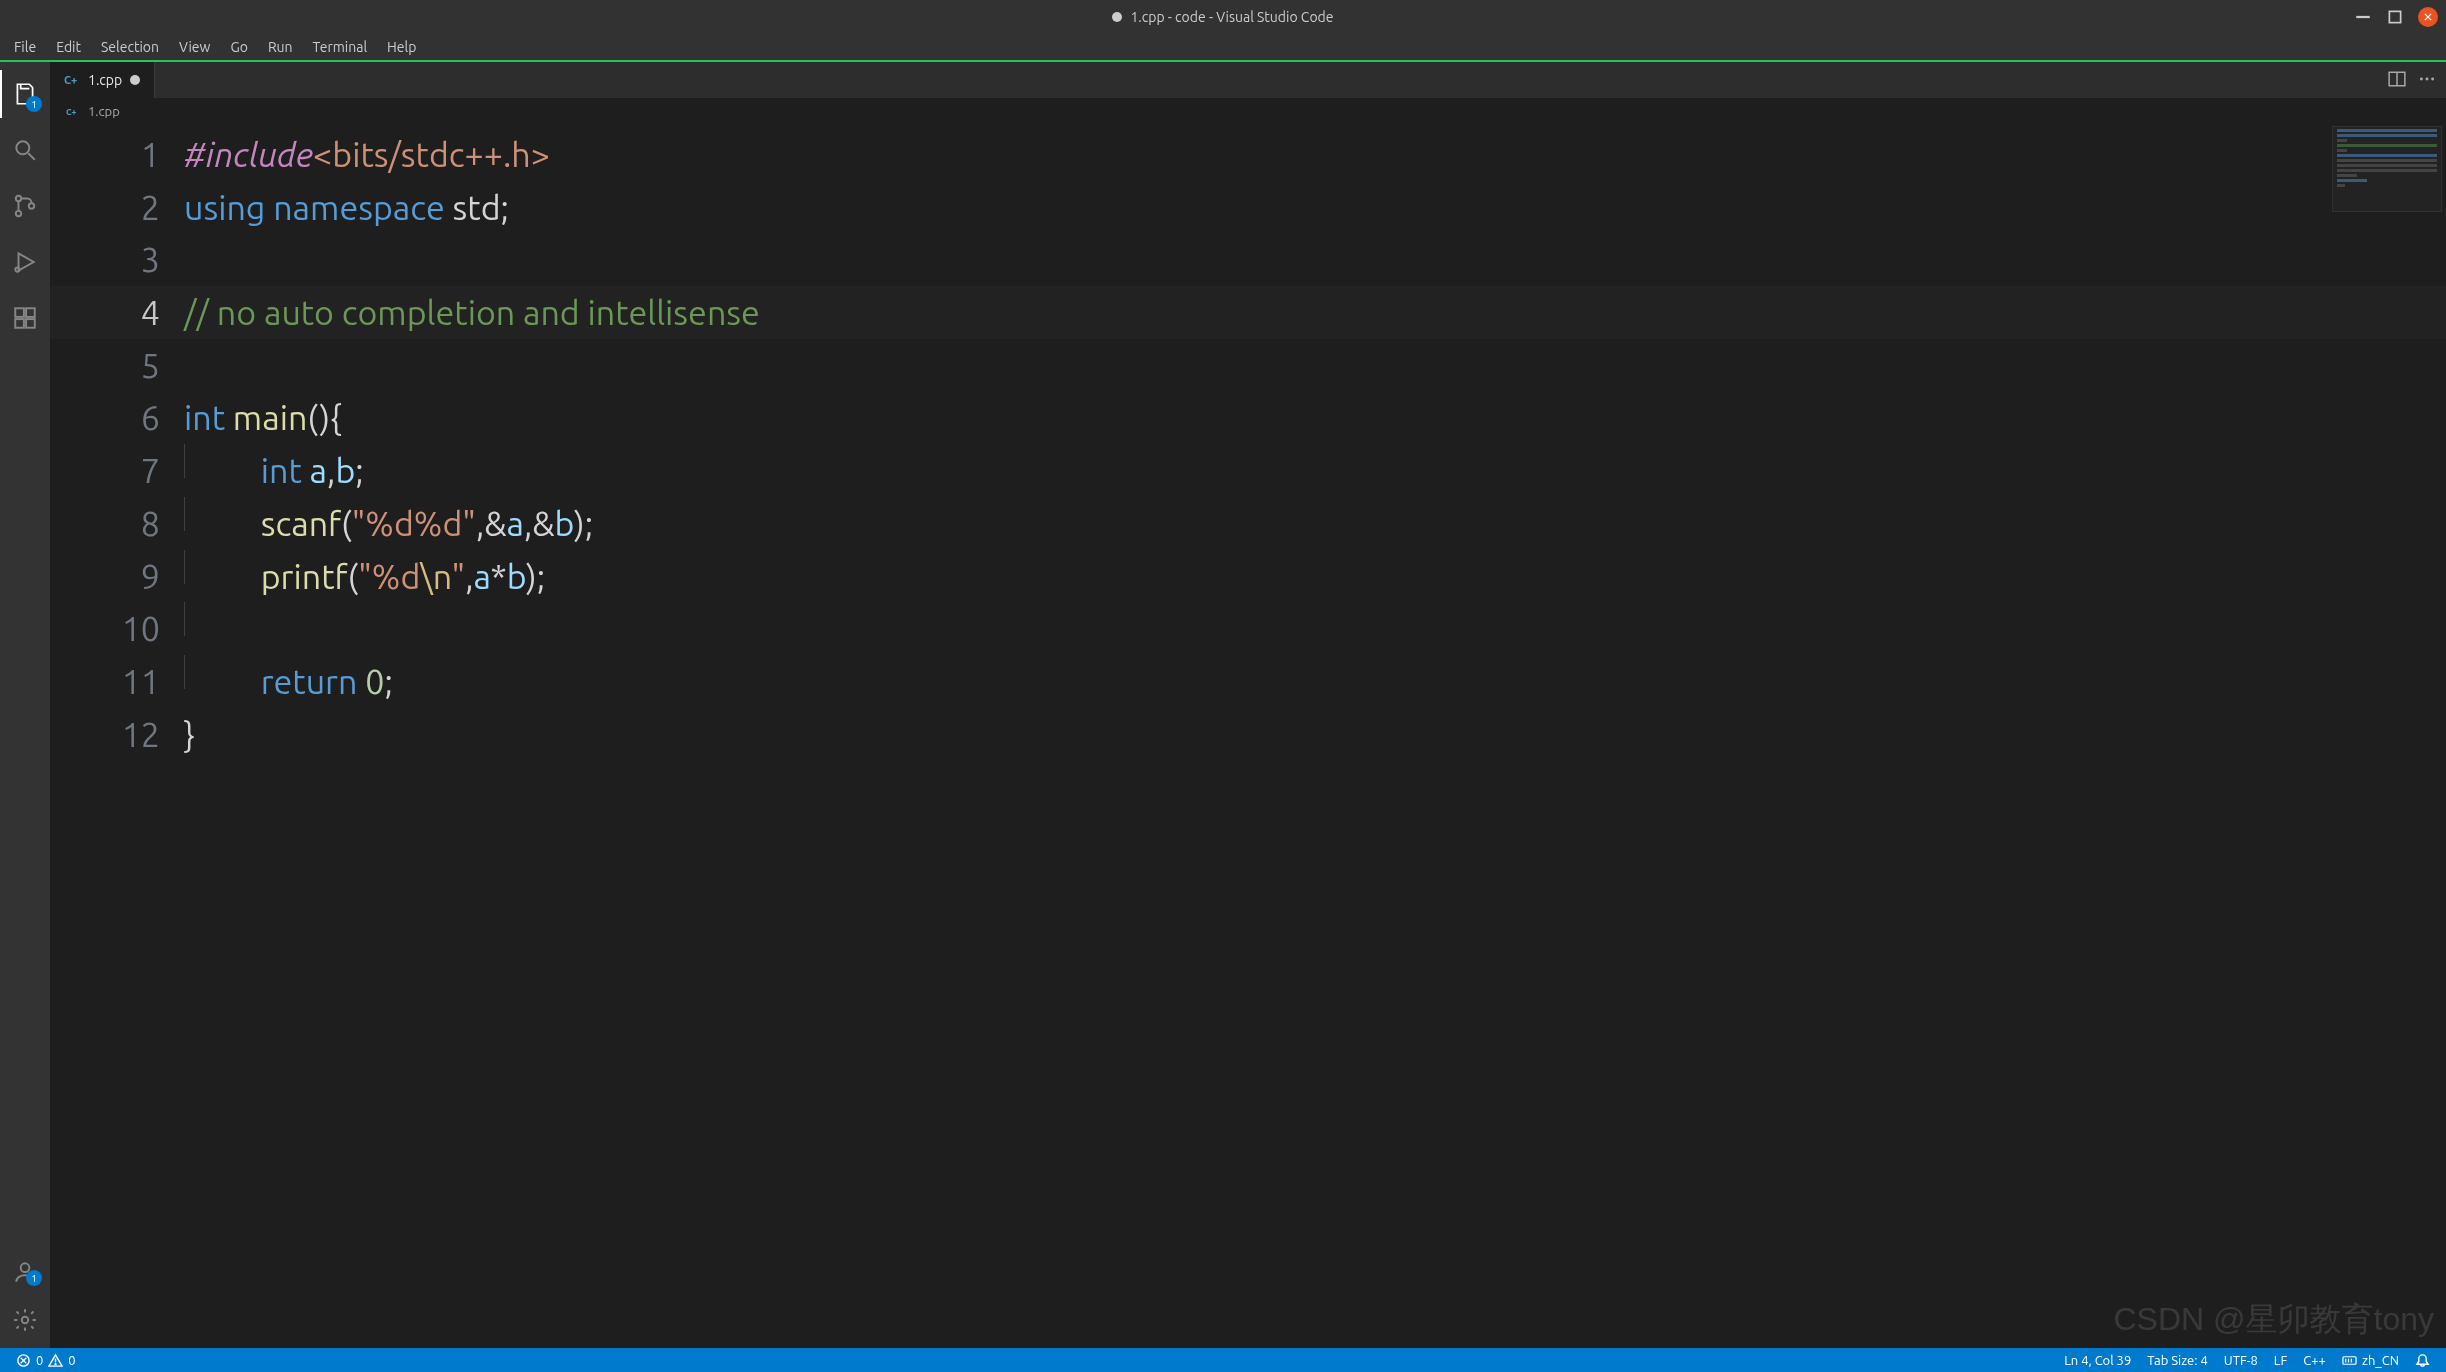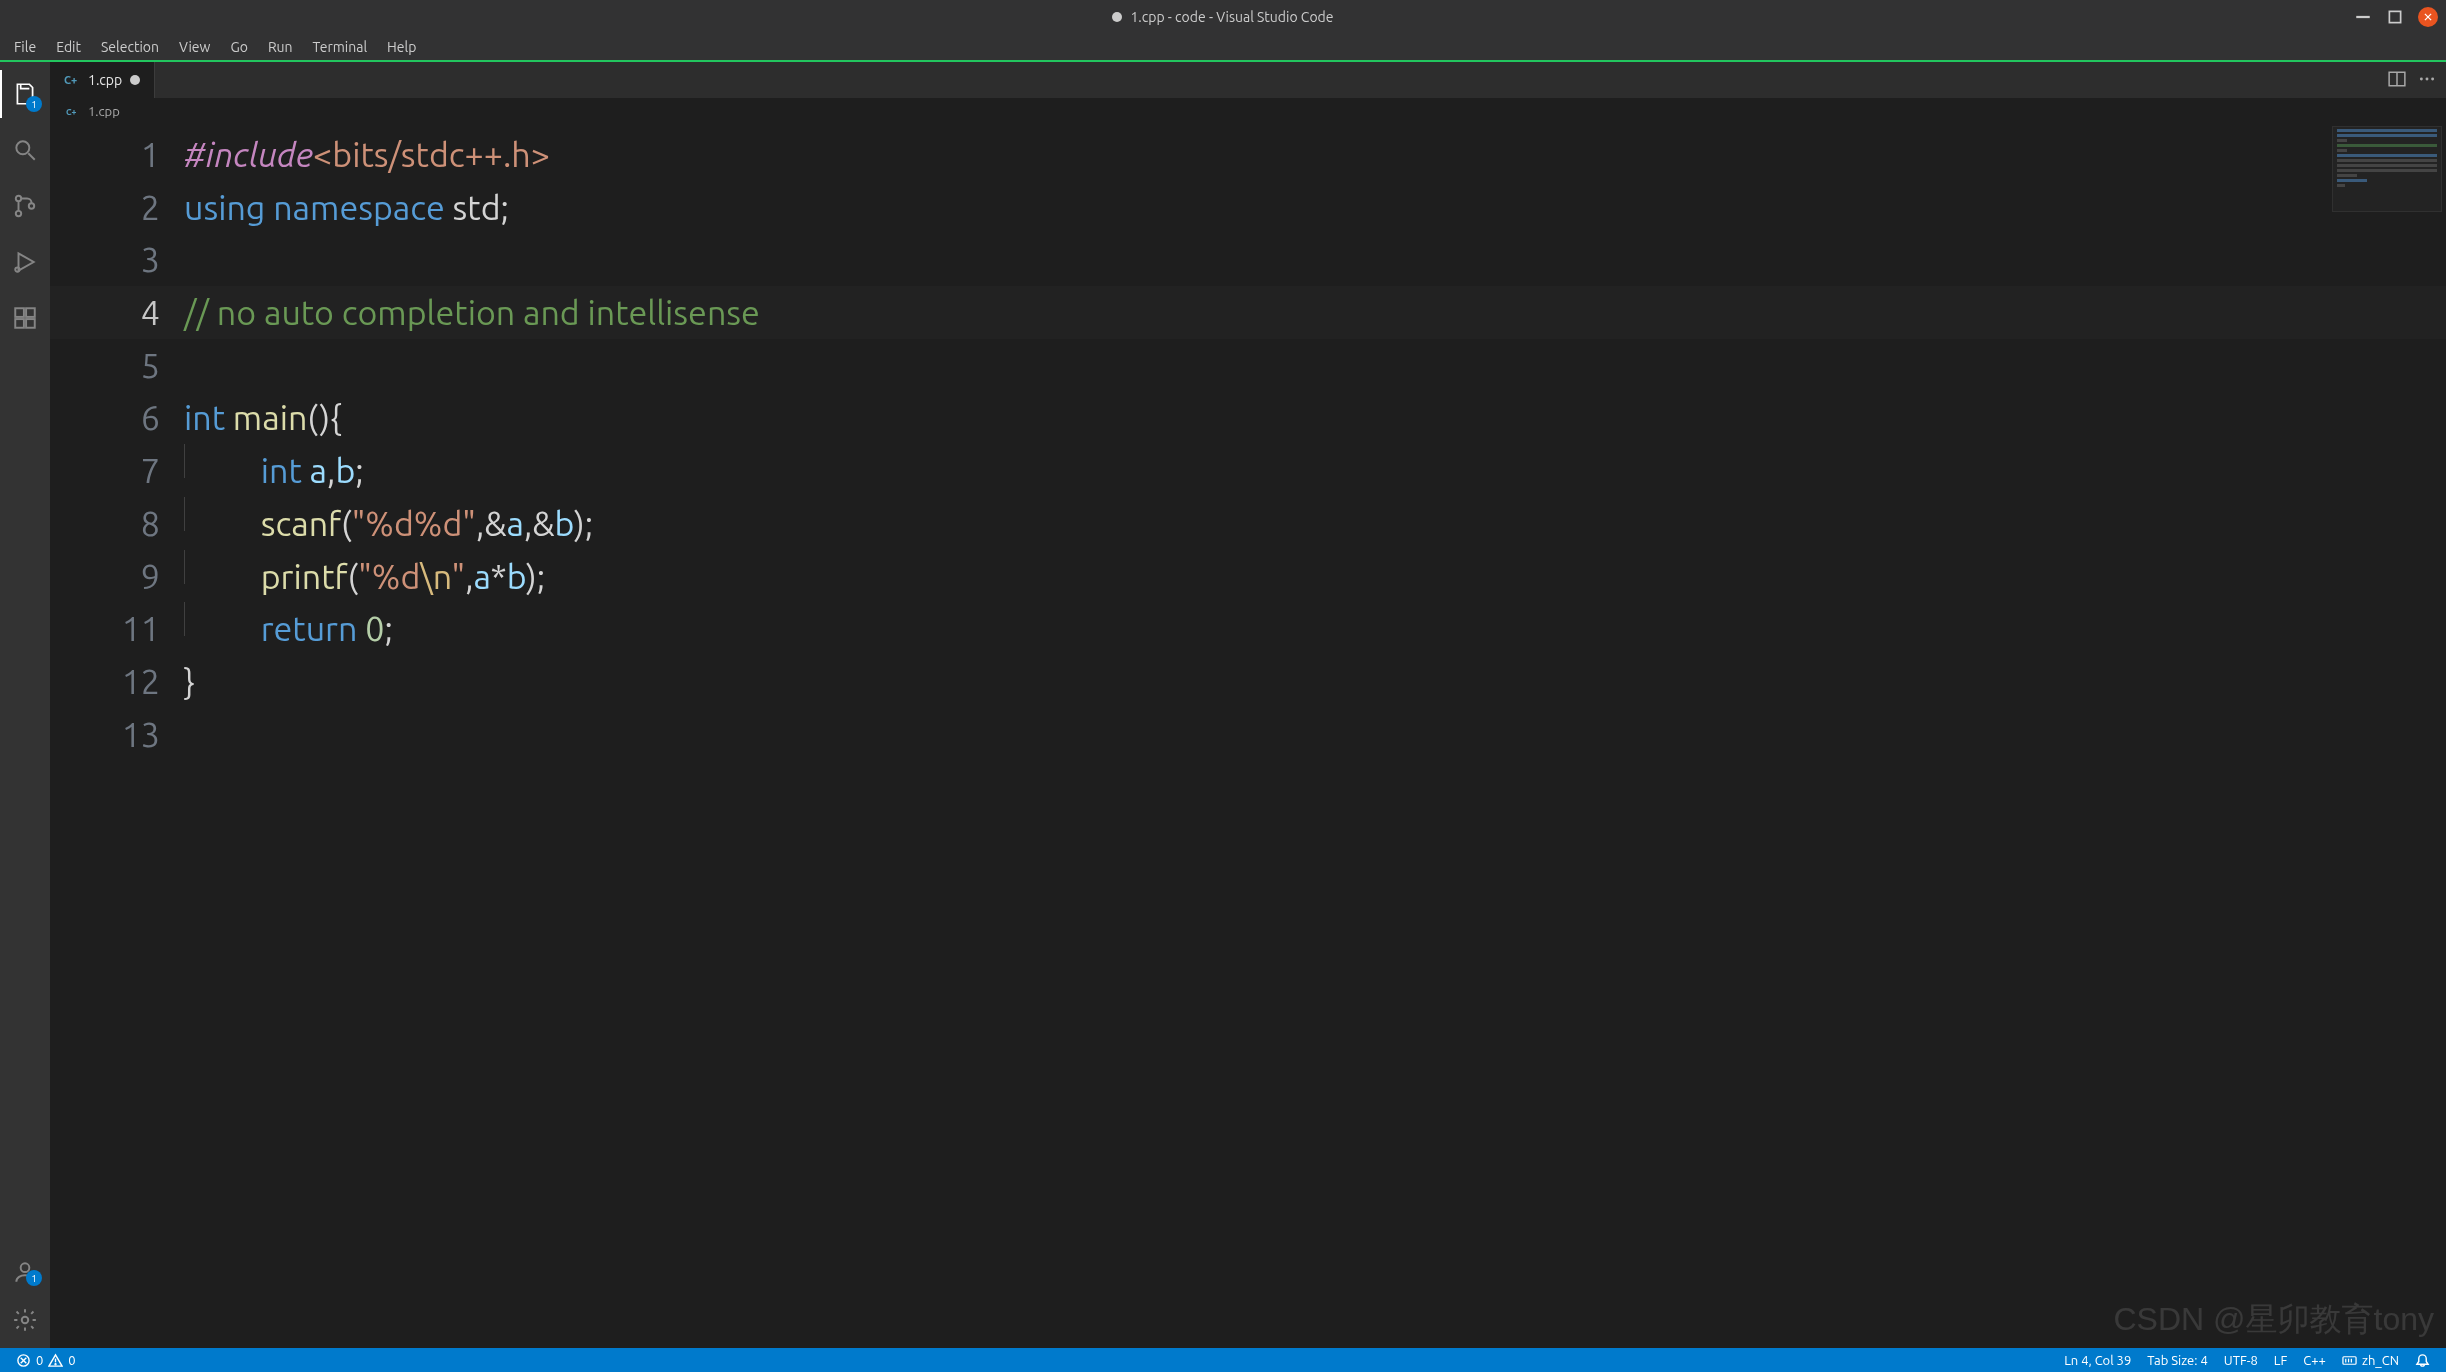--- a/index.html
+++ b/index.html
@@ -232,23 +232,23 @@
       <div class="gutter-lines" id="codebody">
           <div class="codeline"><span class="num">1</span><span class="code"><span class="tk-preproc">#include</span><span class="tk-include">&lt;bits/stdc++.h&gt;</span></span></div>
           <div class="codeline"><span class="num">2</span><span class="code"><span class="tk-keyword">using</span><span class="tk-default"> </span><span class="tk-keyword">namespace</span><span class="tk-default"> </span><span class="tk-default">std</span><span class="tk-punct">;</span></span></div>
           <div class="codeline"><span class="num">3</span><span class="code"></span></div>
           <div class="codeline current"><span class="num">4</span><span class="code"><span class="tk-comment">// no auto completion and intellisense</span></span></div>
           <div class="codeline"><span class="num">5</span><span class="code"></span></div>
           <div class="codeline"><span class="num">6</span><span class="code"><span class="tk-type">int</span><span class="tk-default"> </span><span class="tk-func">main</span><span class="tk-punct">(){</span></span></div>
           <div class="codeline"><span class="num">7</span><span class="code"><span style="display:inline-block;width:4ch;border-left:1px solid #404040;height:1em;vertical-align:top;"></span><span class="tk-type">int</span><span class="tk-default"> </span><span class="tk-var">a</span><span class="tk-punct">,</span><span class="tk-var">b</span><span class="tk-punct">;</span></span></div>
           <div class="codeline"><span class="num">8</span><span class="code"><span style="display:inline-block;width:4ch;border-left:1px solid #404040;height:1em;vertical-align:top;"></span><span class="tk-func">scanf</span><span class="tk-punct">(</span><span class="tk-string">"%d%d"</span><span class="tk-punct">,&amp;</span><span class="tk-var">a</span><span class="tk-punct">,&amp;</span><span class="tk-var">b</span><span class="tk-punct">);</span></span></div>
           <div class="codeline"><span class="num">9</span><span class="code"><span style="display:inline-block;width:4ch;border-left:1px solid #404040;height:1em;vertical-align:top;"></span><span class="tk-func">printf</span><span class="tk-punct">(</span><span class="tk-string">"%d</span><span class="tk-esc">\n</span><span class="tk-string">"</span><span class="tk-punct">,</span><span class="tk-var">a</span><span class="tk-punct">*</span><span class="tk-var">b</span><span class="tk-punct">);</span></span></div>
+          <div class="codeline"><span class="num">10</span><span class="code"><span style="display:inline-block;width:4ch;border-left:1px solid #404040;height:1em;vertical-align:top;"></span></span></div>
           <div class="codeline"><span class="num">11</span><span class="code"><span style="display:inline-block;width:4ch;border-left:1px solid #404040;height:1em;vertical-align:top;"></span><span class="tk-keyword">return</span><span class="tk-default"> </span><span class="tk-num">0</span><span class="tk-punct">;</span></span></div>
           <div class="codeline"><span class="num">12</span><span class="code"><span class="tk-punct">}</span></span></div>
-          <div class="codeline"><span class="num">13</span><span class="code"></span></div>
         </div>
       <div class="minimap">
         <div class="mm-line mm-blue"></div>
         <div class="mm-line mm-blue"></div>
         <div class="mm-line mm-grey" style="width:10px"></div>
         <div class="mm-line mm-green"></div>
         <div class="mm-line mm-grey" style="width:10px"></div>
         <div class="mm-line mm-blue"></div>
         <div class="mm-line mm-grey"></div>
         <div class="mm-line mm-grey"></div>

